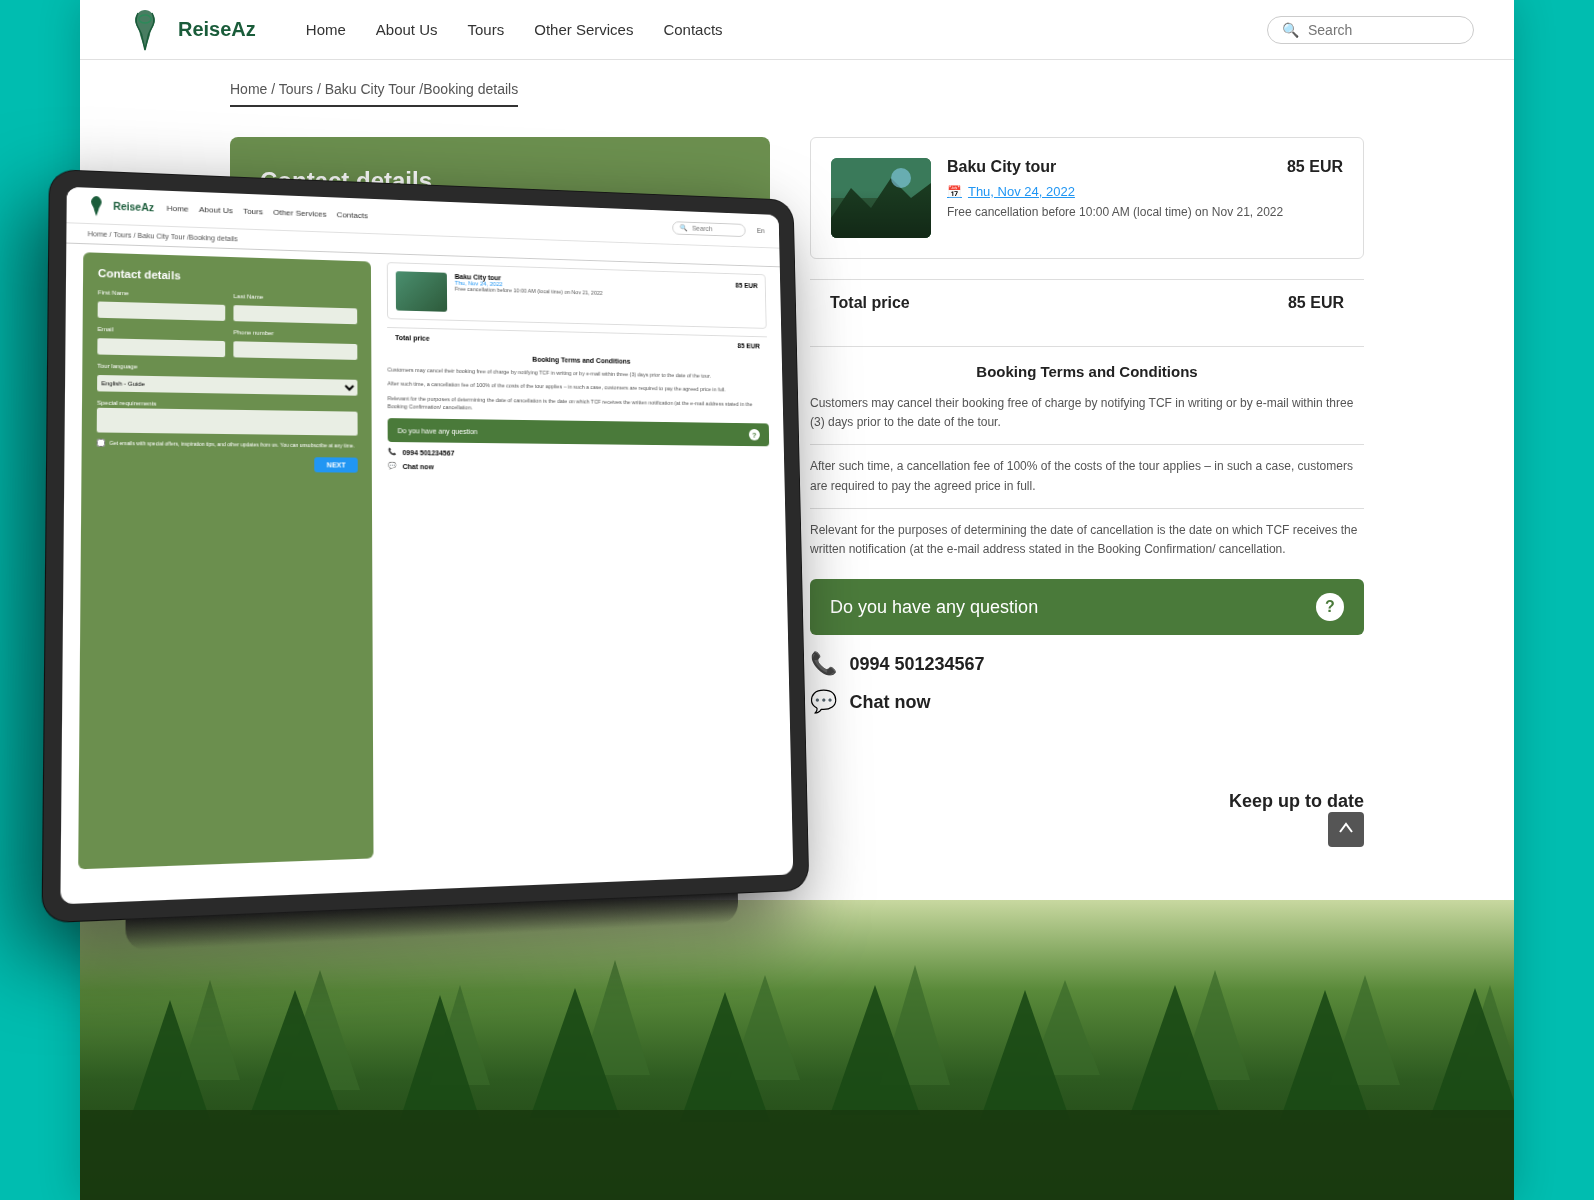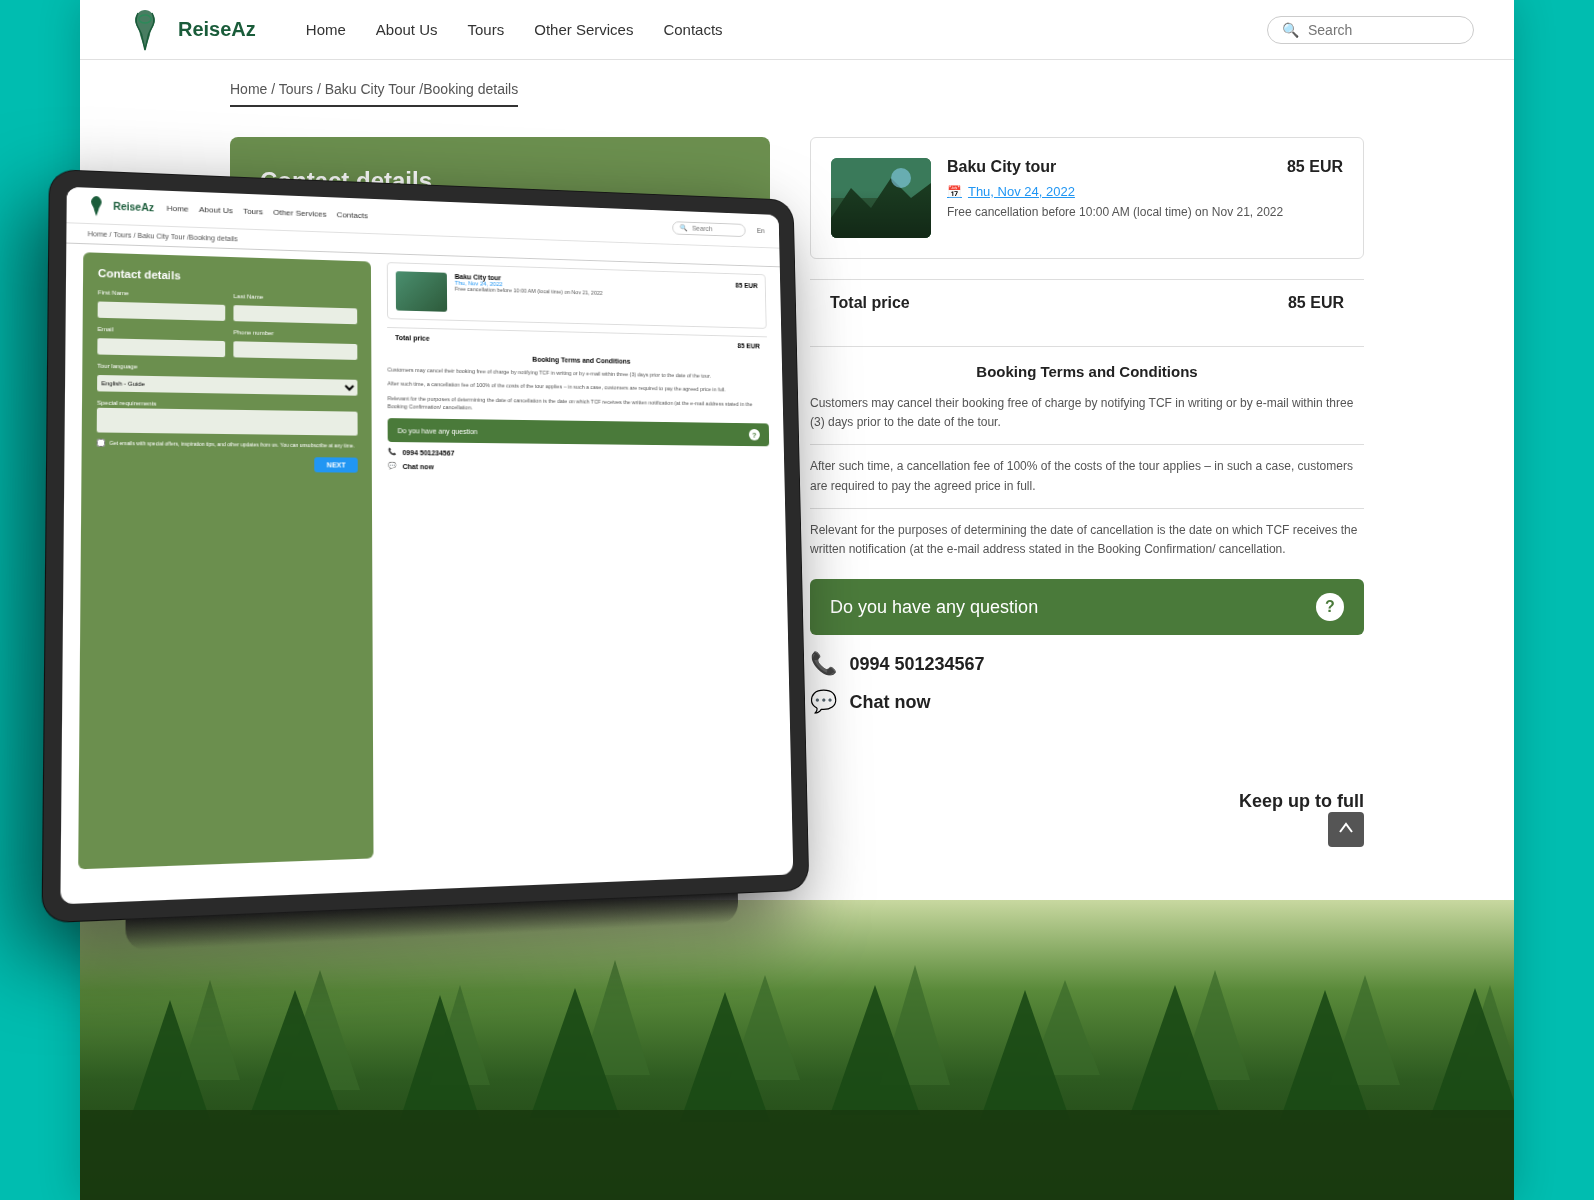--- a/index.html
+++ b/index.html
@@ -777,21 +777,21 @@
       </g>
       <rect y="210" width="1434" height="90" fill="#1a3a10" opacity="0.9"></rect>
     </svg>
   </div>
 
   <div class="footer-area">
     <div class="footer-about">
       <span>t Us</span>
     </div>
     <div class="footer-keep">
-      <div class="footer-keep-title">Keep up to full</div>
+      <div class="footer-keep-title">Keep up to date</div>
       <button class="scroll-top-btn">
         <svg width="16" height="16" viewBox="0 0 16 16">
           <polyline points="2,12 8,4 14,12" fill="none" stroke="white" stroke-width="2"></polyline>
         </svg>
       </button>
     </div>
   </div>
 
 </div>
 

